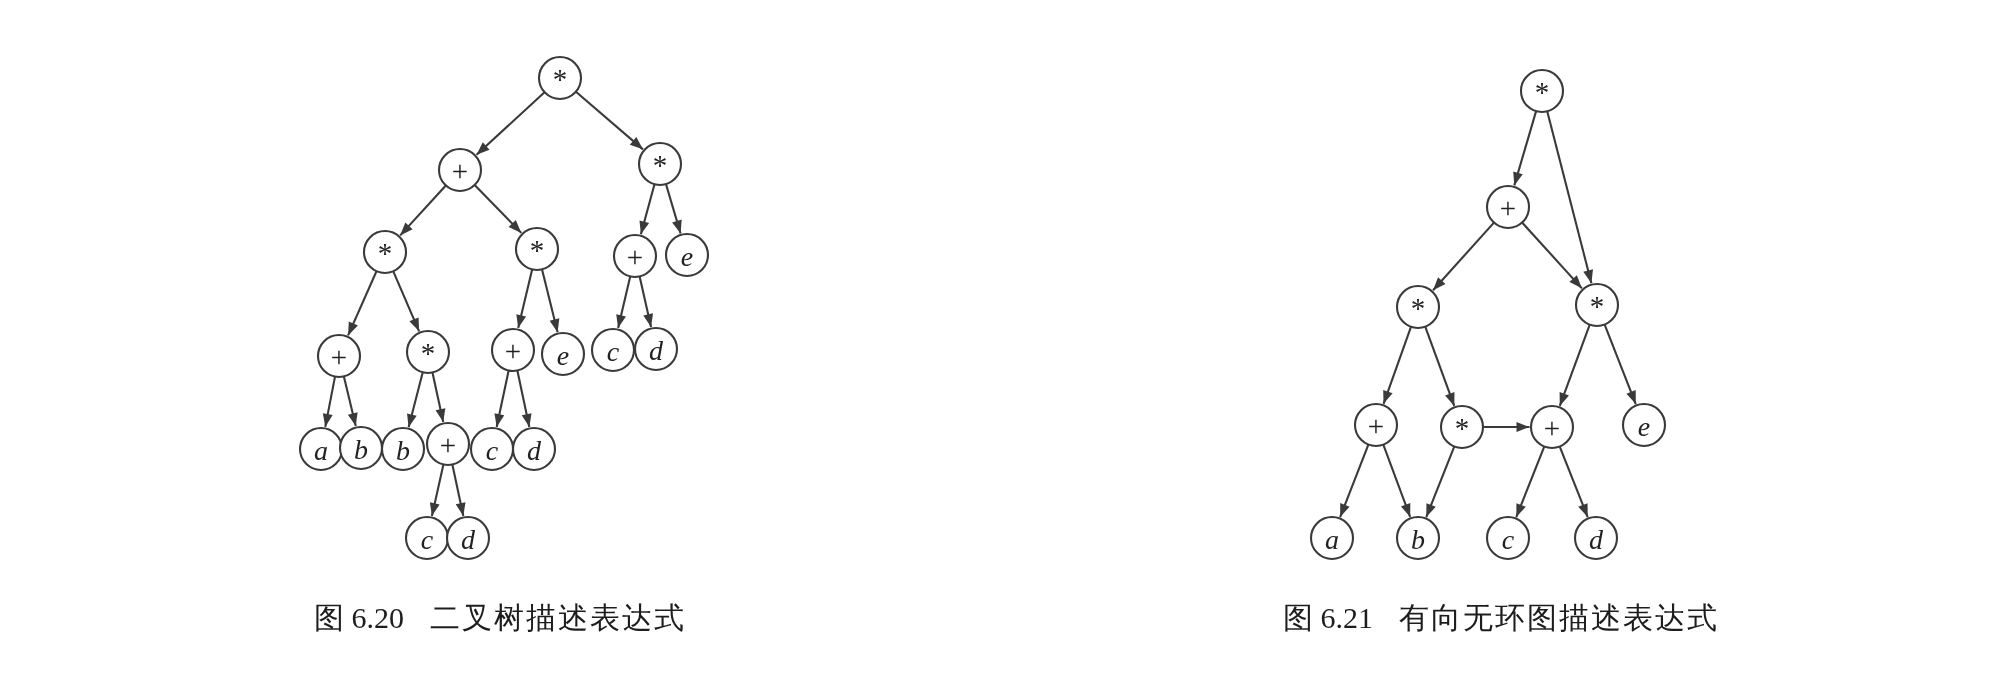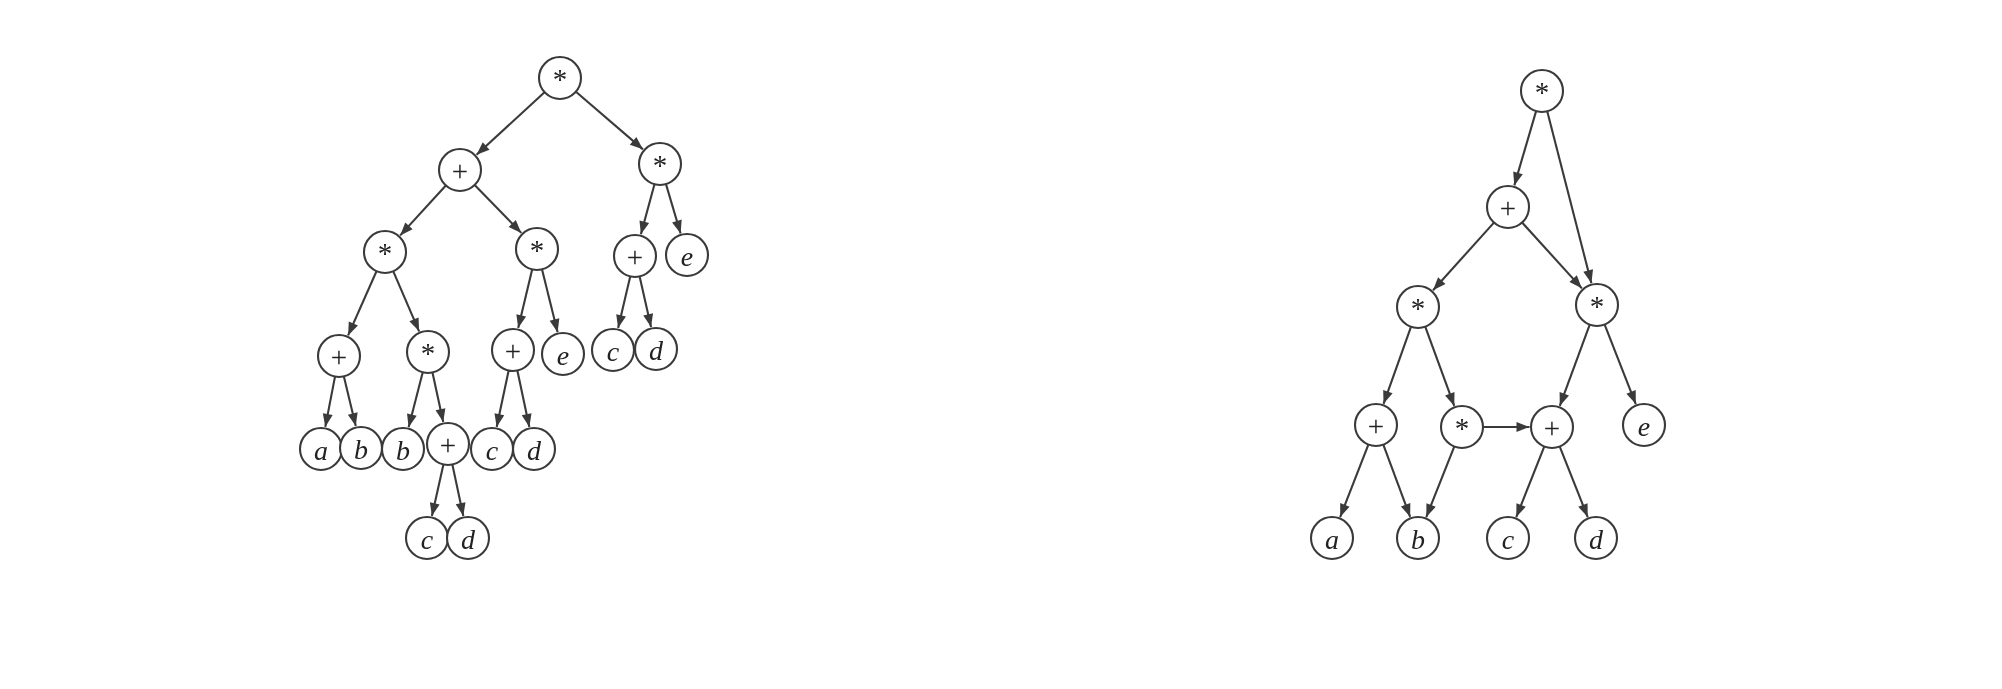--- a/index.html
+++ b/index.html
@@ -190,20 +190,23 @@
           <g>
             <circle cx="227" cy="538" r="21" class="node-circle"></circle>
             <text x="227" y="539" class="node-label var">c</text>
           </g>
           <g>
             <circle cx="268" cy="538" r="21" class="node-circle"></circle>
             <text x="268" y="539" class="node-label var">d</text>
           </g>
         </svg>
     </div>
+    <div class="caption">
+      <span class="cap-num">图 6.20</span><span class="cap-gap"></span><span>二叉树描述表达式</span>
+    </div>
   </div>
 
   <div class="figure" id="fig-right">
     <div class="canvas">
       <svg id="svg-right" viewBox="0 0 470 600" preserveAspectRatio="xMidYMid meet">
           <g>
             <line x1="270.0933208591893" y1="111.15219942158949" x2="248.32858479372575" y2="185.40835776258268" class="edge"></line>
             <polygon points="248.32858479372575,185.40835776258268 247.1869577328968,171.5268345156914 256.78324317174895,174.33953886845842" class="arrow-head"></polygon>
           </g>
           <g>
@@ -301,15 +304,18 @@
           <g>
             <circle cx="242" cy="538" r="21" class="node-circle"></circle>
             <text x="242" y="539" class="node-label var">c</text>
           </g>
           <g>
             <circle cx="330" cy="538" r="21" class="node-circle"></circle>
             <text x="330" y="539" class="node-label var">d</text>
           </g>
         </svg>
     </div>
+    <div class="caption">
+      <span class="cap-num">图 6.21</span><span class="cap-gap"></span><span>有向无环图描述表达式</span>
+    </div>
   </div>
 
 </div>
 
 </body></html>

